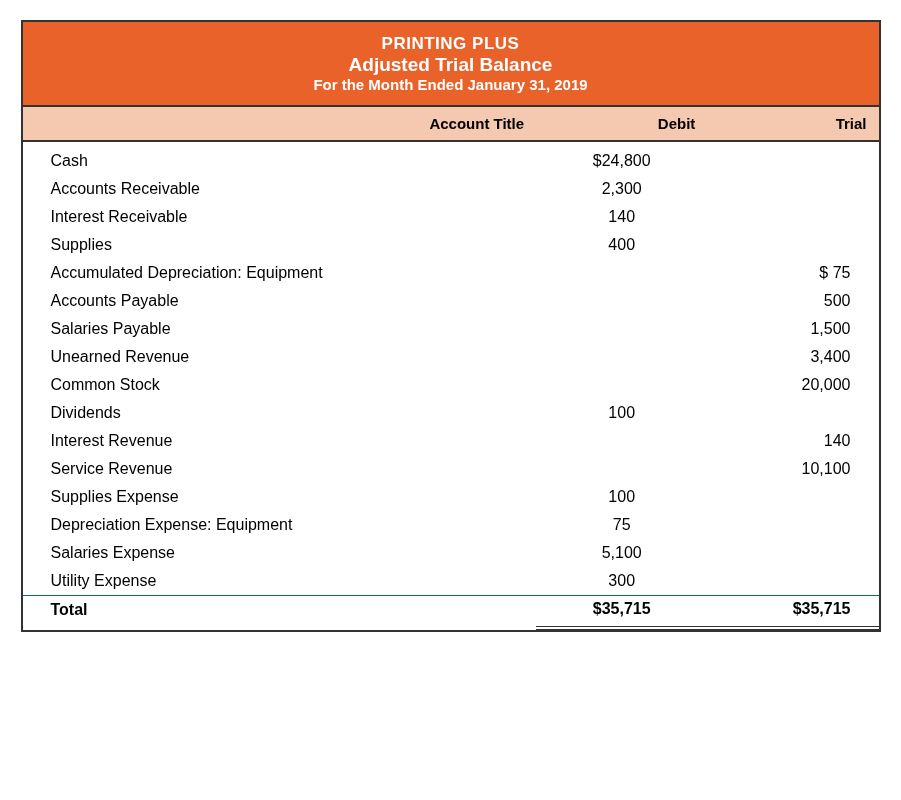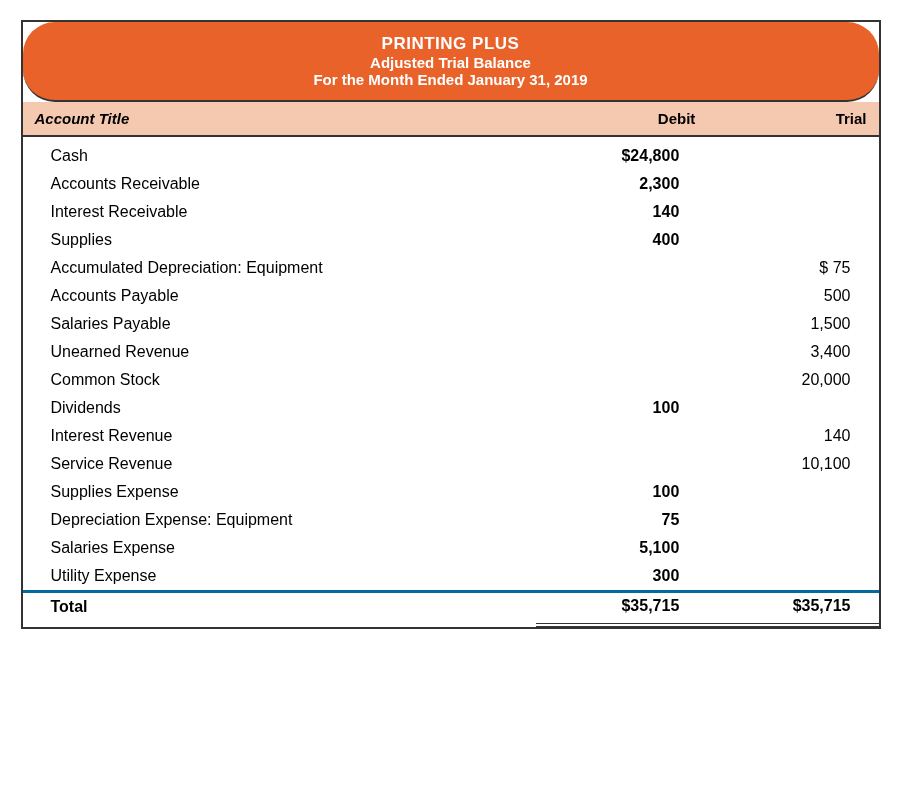--- a/index.html
+++ b/index.html
@@ -16,80 +16,77 @@
     .table-container {
       width: 860px;
       border: 2px solid #333;
     }
     .header {
       background-color: #e8622a;
       color: #fff;
       text-align: center;
       padding: 12px 8px;
       border-bottom: 2px solid #333;
-      border-radius: 32px;
     }
     .header .company-name {
       font-weight: bold;
       font-size: 17px;
       letter-spacing: 0.5px;
     }
     .header .report-title {
       font-weight: bold;
-      font-size: 15px;
+      font-size: 19px;
     }
     .header .report-period {
       font-weight: bold;
       font-size: 15px;
     }
     table {
       width: 100%;
       border-collapse: collapse;
     }
     thead tr {
       background-color: #f5c8b0;
     }
     thead th {
       padding: 8px 12px;
       font-weight: bold;
       font-size: 15px;
       border-bottom: 2px solid #333;
     }
     thead th:first-child {
-      text-align: left;
+      text-align: right;
       width: 60%;
-      font-style: italic;
     }
     thead th:nth-child(2) {
       text-align: right;
       width: 20%;
     }
     thead th:nth-child(3) {
       text-align: right;
       width: 20%;
     }
     tbody tr td {
       padding: 5px 28px;
       font-size: 16px;
     }
     tbody tr td:first-child {
       text-align: left;
     }
     tbody tr td:nth-child(2) {
-      text-align: right;
-      font-weight: bold;
+      text-align: center;
     }
     tbody tr td:nth-child(3) {
       text-align: right;
     }
     tbody tr:first-child td {
       padding-top: 10px;
     }
     .total-row td {
-      border-top: 3px solid #0369a1;
+      border-top: 1px solid #0369a1;
       font-weight: bold;
       padding-top: 4px;
       padding-bottom: 8px;
       margin-top: 44px;
     }
     .total-row td:nth-child(2),
     .total-row td:nth-child(3) {
       border-bottom: 4px double #333;
     }
   </style>

